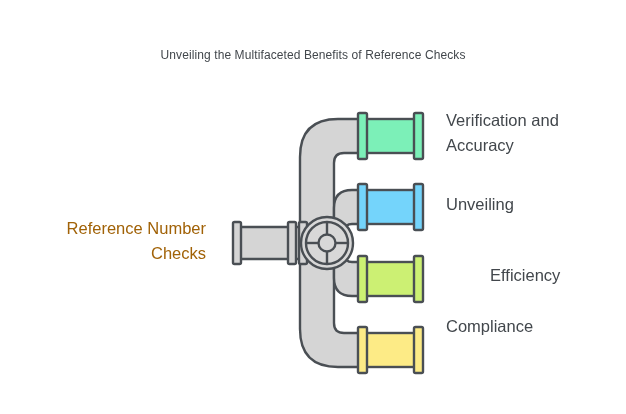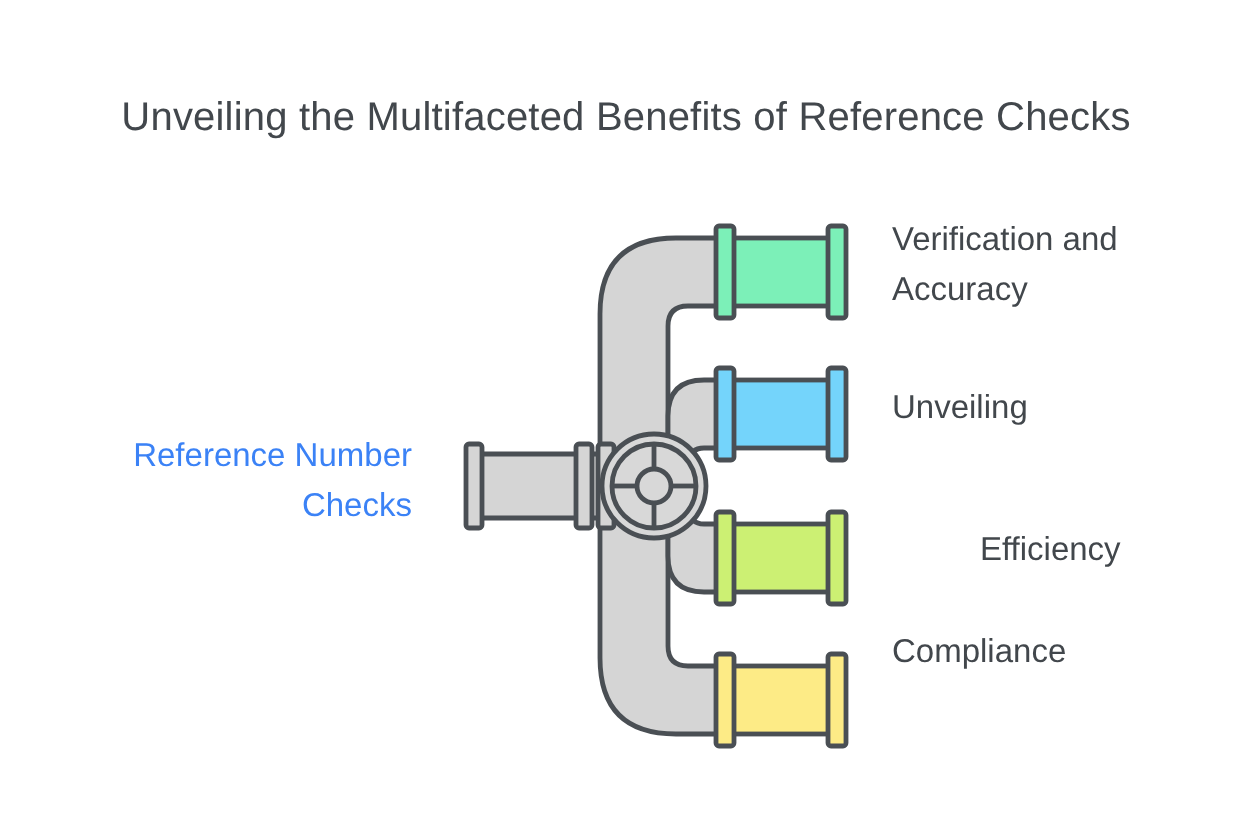--- a/index.html
+++ b/index.html
@@ -20,34 +20,34 @@
     inset: 0;
     width: 626px;
     height: 414px;
   }
   .diagram-title {
     position: absolute;
     top: 48px;
     left: 0;
     width: 626px;
     text-align: center;
-    font-size: 20px;
+    font-size: 12px;
     color: #42474c;
     letter-spacing: 0.1px;
     white-space: nowrap;
   }
   .source-label {
     position: absolute;
     left: 14px;
     top: 216px;
     width: 192px;
     text-align: right;
     font-size: 16.5px;
     line-height: 25px;
-    color: #3b82f6;
+    color: #a16207;
   }
   .branch-label {
     position: absolute;
     left: 446px;
     width: 172px;
     font-size: 16.5px;
     line-height: 25px;
     color: #42474c;
     text-align: left;
   }

